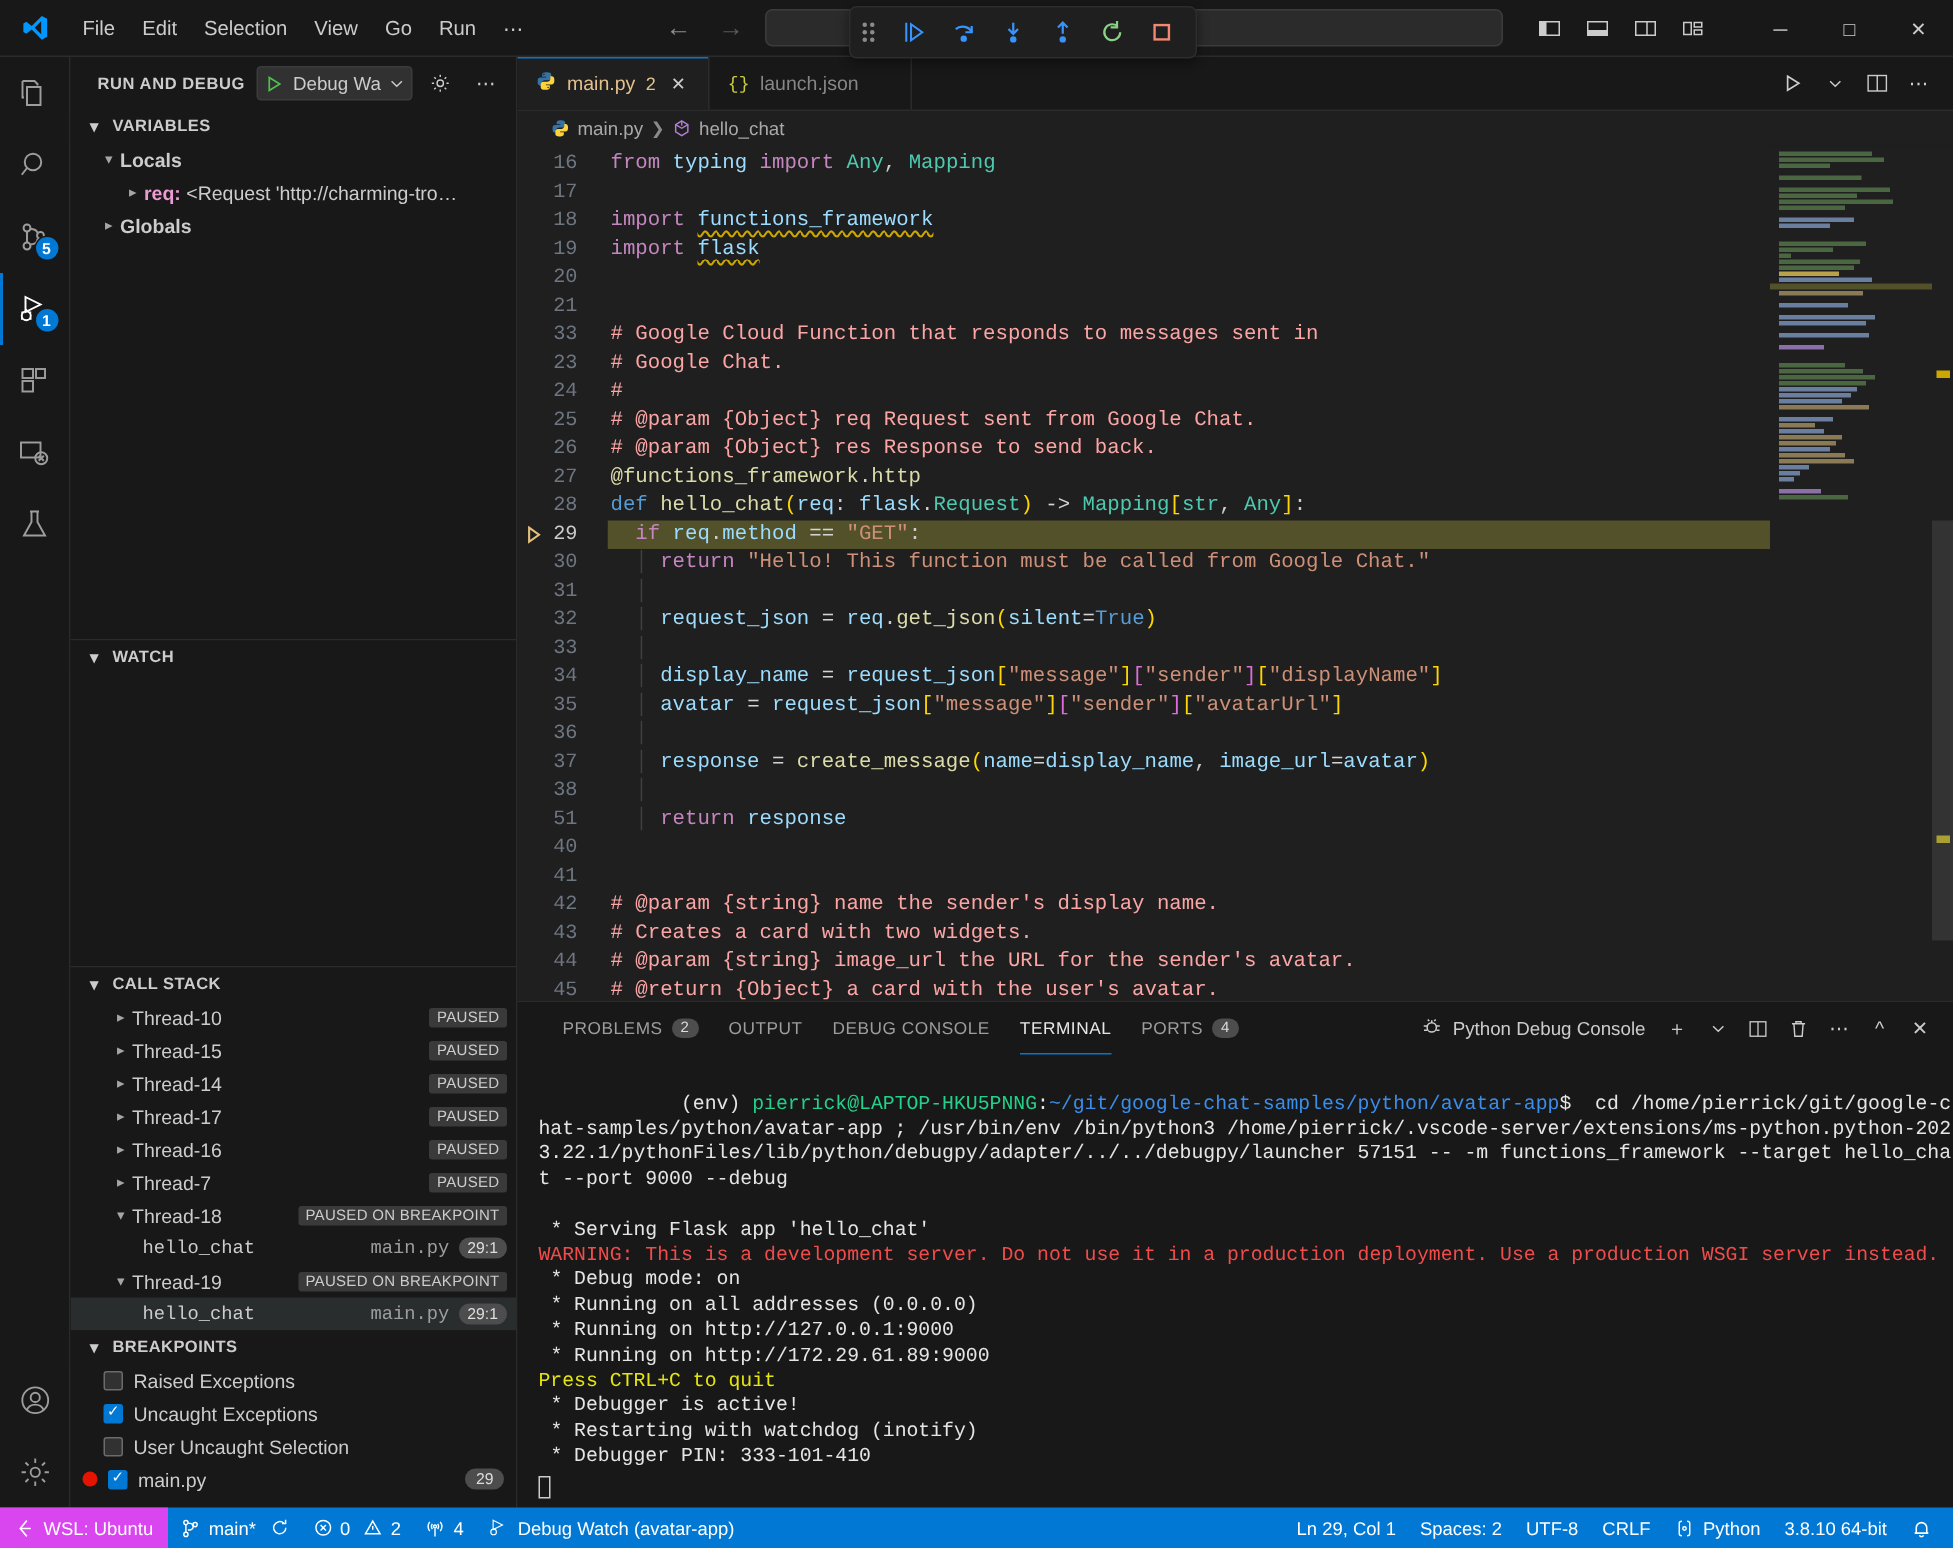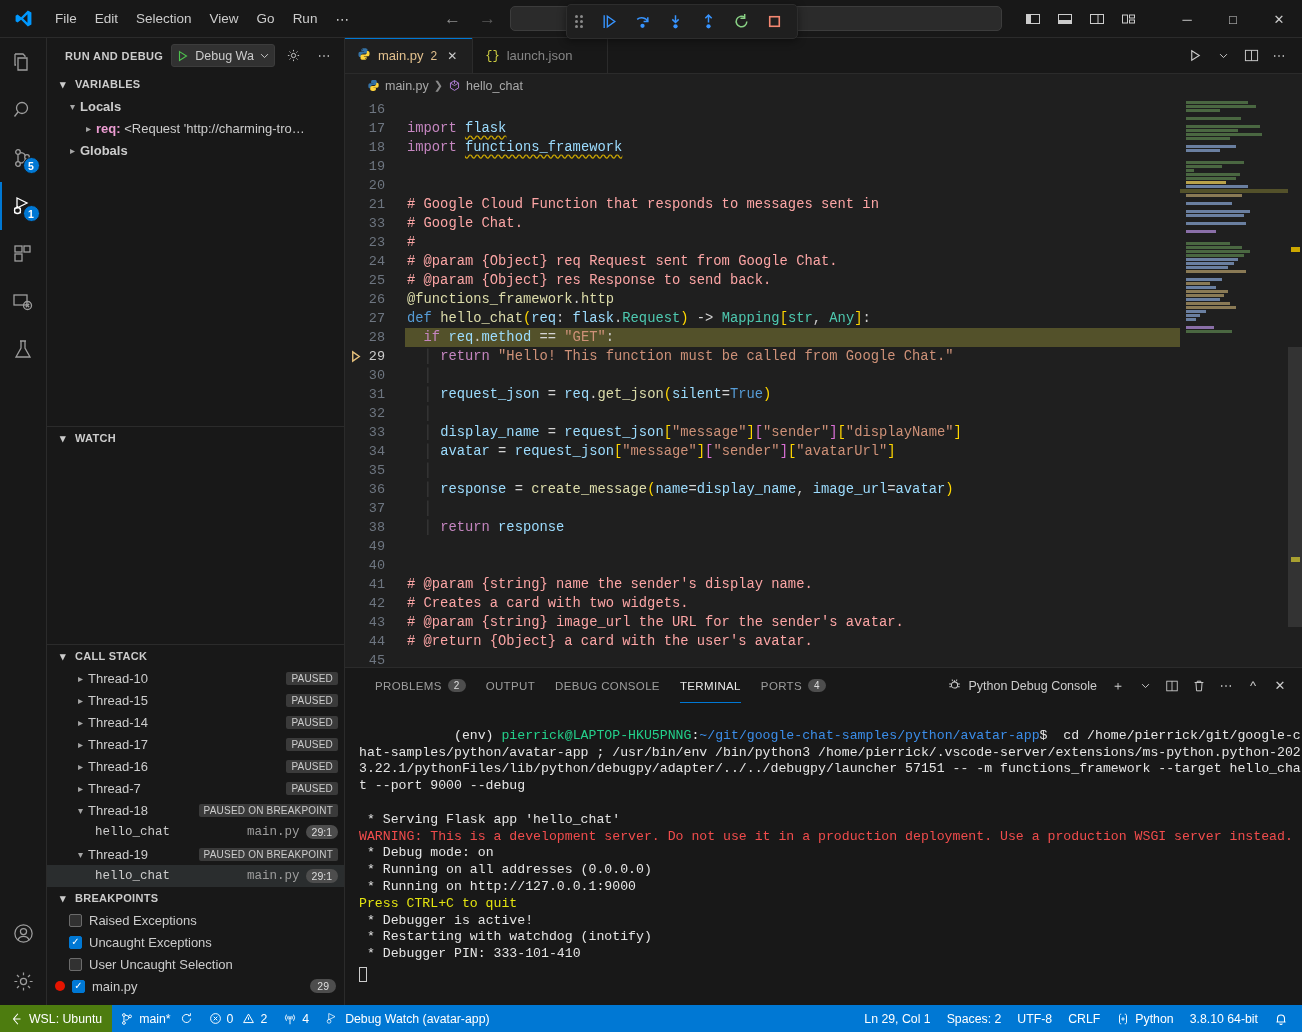--- a/index.html
+++ b/index.html
@@ -193,21 +193,21 @@
   .t-yellow { color: #e5e510; }
   .t-white { color: #e5e5e5; }
   .cursor-blk { display: inline-block; width: 8px; height: 15px; border: 1px solid #cccccc; vertical-align: -3px;}
 
   
   .statusbar { height: 27px; flex: 0 0 27px; background: #0078d4; display: flex; align-items: center;
     color: #ffffff; font-size: 12.3px; }
   .sb-left { display: flex; align-items: center; }
   .sb-right { margin-left: auto; display: flex; align-items: center; padding-right: 6px; }
   .si { display: flex; align-items: center; gap: 5px; padding: 0 8px; height: 27px; cursor: pointer; white-space: nowrap; }
-  .si.remote { background: #4d7c0f; padding: 0 10px; justify-content: space-between; }
+  .si.remote { background: #d946ef; padding: 0 10px; justify-content: space-between; }
 </style>
 </head>
 <body>
 
 <div class="app">
 
   <div class="titlebar">
     <div class="vscode-logo">
       <svg width="19" height="19" viewBox="0 0 24 24">
           <path d="M17.5 2 9 10.5 4.5 7 2 8.5v7L4.5 17 9 13.5 17.5 22 22 19.5v-15L17.5 2zM17 6.5v11L11.5 12 17 6.5z" fill="#0098ff"></path>
@@ -601,33 +601,34 @@
           <div class="ln cur">29</div>
           <div class="ln">30</div>
           <div class="ln">31</div>
           <div class="ln">32</div>
           <div class="ln">33</div>
           <div class="ln">34</div>
           <div class="ln">35</div>
           <div class="ln">36</div>
           <div class="ln">37</div>
           <div class="ln">38</div>
-          <div class="ln">49</div>
+          <div class="ln">51</div>
           <div class="ln">40</div>
           <div class="ln">41</div>
           <div class="ln">42</div>
           <div class="ln">43</div>
           <div class="ln">44</div>
           <div class="ln">45</div>
         </div>
 
         <div class="code-lines">
+          <div class="cl"><span class="k">from</span> <span class="v">typing</span> <span class="k">import</span> <span class="t">Any</span>, <span class="t">Mapping</span></div>
           <div class="cl">&nbsp;</div>
+          <div class="cl"><span class="k">import</span> <span class="v squig">functions_framework</span></div>
           <div class="cl"><span class="k">import</span> <span class="v squig">flask</span></div>
-          <div class="cl"><span class="k">import</span> <span class="v squig">functions_framework</span></div>
           <div class="cl">&nbsp;</div>
           <div class="cl">&nbsp;</div>
           <div class="cl"><span class="c"># Google Cloud Function that responds to messages sent in</span></div>
           <div class="cl"><span class="c"># Google Chat.</span></div>
           <div class="cl"><span class="c">#</span></div>
           <div class="cl"><span class="c"># @param {Object} req Request sent from Google Chat.</span></div>
           <div class="cl"><span class="c"># @param {Object} res Response to send back.</span></div>
           <div class="cl"><span class="f">@functions_framework</span><span class="o">.</span><span class="f">http</span></div>
           <div class="cl"><span class="kb">def</span> <span class="f">hello_chat</span><span class="br1">(</span><span class="v">req</span>: <span class="v">flask</span>.<span class="t">Request</span><span class="br1">)</span> <span class="o">-&gt;</span> <span class="t">Mapping</span><span class="br1">[</span><span class="t">str</span>, <span class="t">Any</span><span class="br1">]</span>:</div>
           <div class="cl hl">  <span class="k">if</span> <span class="v">req</span>.<span class="v">method</span> <span class="o">==</span> <span class="s">"GET"</span>:</div>
@@ -771,20 +772,21 @@
 
         <div class="terminal">
           <div class="tl">
             <span class="t-white">(env) </span><span class="t-green">pierrick@LAPTOP-HKU5PNNG</span><span class="t-white">:</span><span class="t-blue">~/git/google-chat-samples/python/avatar-app</span><span class="t-white">$  cd /home/pierrick/git/google-chat-samples/python/avatar-app ; /usr/bin/env /bin/python3 /home/pierrick/.vscode-server/extensions/ms-python.python-2023.22.1/pythonFiles/lib/python/debugpy/adapter/../../debugpy/launcher 57151 -- -m functions_framework --target hello_chat --port 9000 --debug</span>
           </div>
           <div class="tl t-white"> * Serving Flask app 'hello_chat'</div>
           <div class="tl t-red">WARNING: This is a development server. Do not use it in a production deployment. Use a production WSGI server instead.</div>
           <div class="tl t-white"> * Debug mode: on</div>
           <div class="tl t-white"> * Running on all addresses (0.0.0.0)</div>
           <div class="tl t-white"> * Running on http://127.0.0.1:9000</div>
+          <div class="tl t-white"> * Running on http://172.29.61.89:9000</div>
           <div class="tl t-yellow">Press CTRL+C to quit</div>
           <div class="tl t-white"> * Debugger is active!</div>
           <div class="tl t-white"> * Restarting with watchdog (inotify)</div>
           <div class="tl t-white"> * Debugger PIN: 333-101-410</div>
           <div class="tl" style="padding-top:4px"><span class="cursor-blk"></span></div>
         </div>
       </div>
     </div>
   </div>
 

